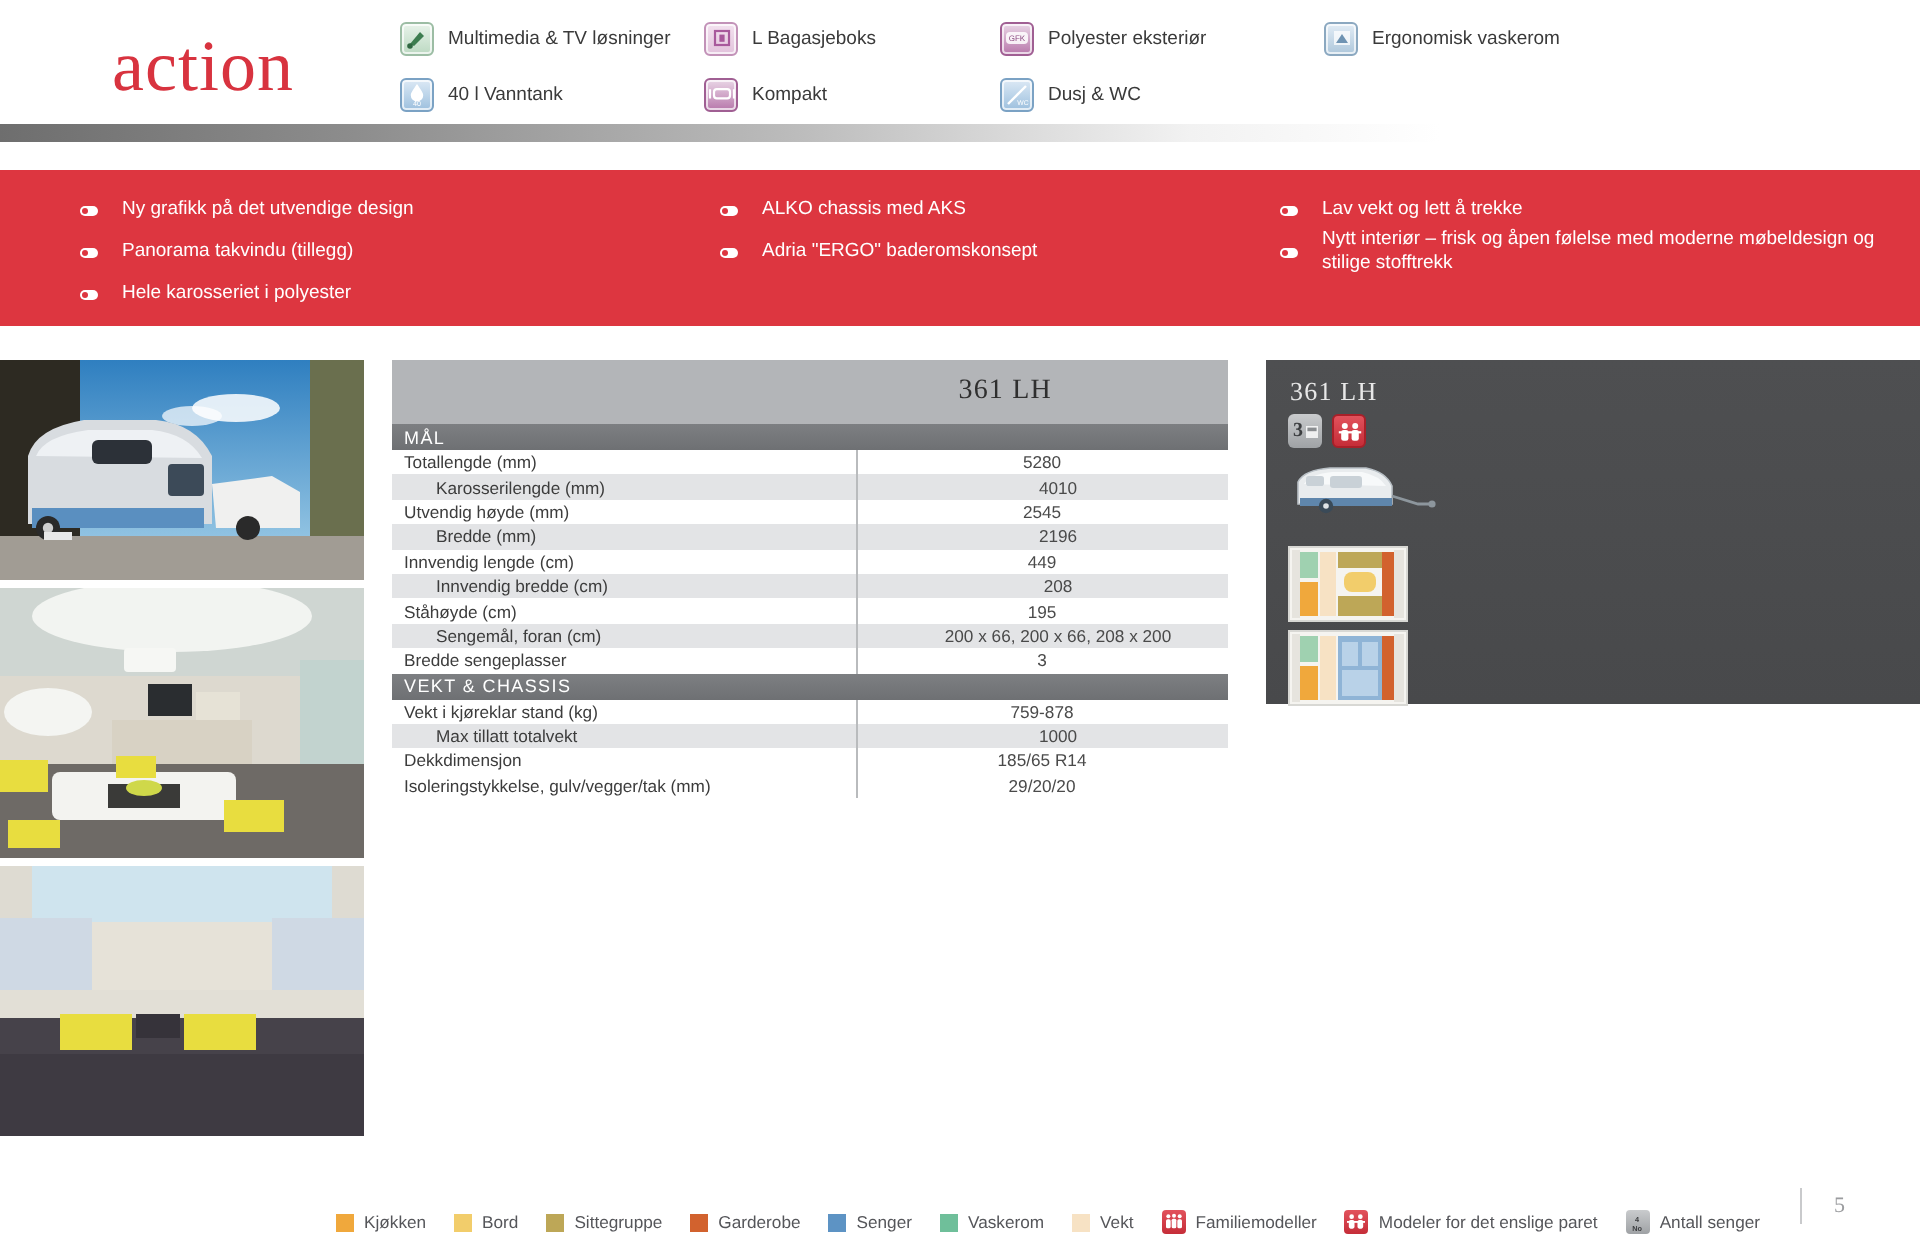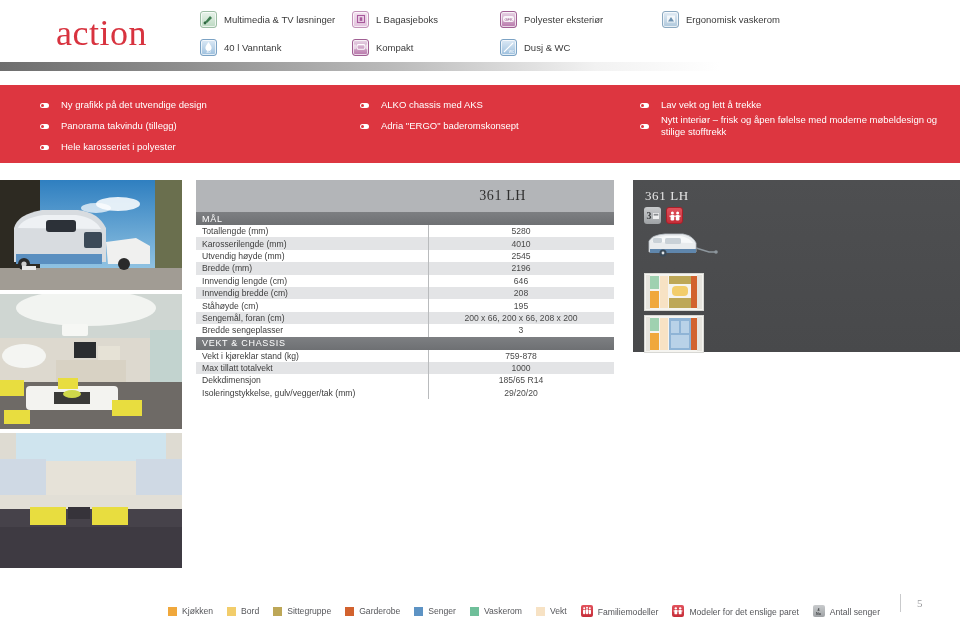--- a/index.html
+++ b/index.html
@@ -87,21 +87,21 @@
     padding-right: 88px;
     font-family: "Liberation Serif", serif;
     font-size: 14px; color: #2f2f2f; letter-spacing: .6px;
   }
   .spec-section {
     height: 13px; background: linear-gradient(#7d7f82,#6e7073);
     color: #ffffff; font-size: 9px; letter-spacing: .7px;
     display: flex; align-items: center; padding-left: 6px;
   }
   .spec-row { height: 12.4px; display: flex; align-items: center; position: relative; font-size: 8.6px; color: #3c3c3c; }
-  .spec-row.alt { background: #e3e4e6; }
+  .spec-row.alt { background: #e3e4e6; padding-left: 16px; }
   .spec-row.plain { background: #ffffff; }
   .spec-k { width: 232px; padding-left: 6px; white-space: nowrap; }
   .spec-v { flex: 1; text-align: center; color: #4a4a4a; }
   .spec-div {
     position: absolute; left: 232px; top: 0; bottom: 0; width: 1px; background: #b9bbbd;
   }
 
   
   .plan-panel {
     position: absolute; left: 633px; top: 0; width: 327px; height: 172px;
@@ -125,21 +125,21 @@
   .caravan-art { position: absolute; left: 10px; top: 50px; width: 80px; height: 30px; }
   .fp { position: absolute; left: 11px; width: 60px; height: 38px; background:#f2f2ef; border:1px solid #d8d8d4; }
   .fp-day { top: 93px; }
   .fp-night { top: 135px; }
 
   
   .legend {
     position: absolute; left: 0; top: 592px; width: 960px; height: 22px;
     display: flex; align-items: center; padding-left: 168px; gap: 0;
   }
-  .lg { display: flex; align-items: flex-end; gap: 5px; margin-right: 14px; margin-top: 16px; }
+  .lg { display: flex; align-items: center; gap: 5px; margin-right: 14px; margin-top: 16px; }
   .sw { width: 9px; height: 9px; flex: 0 0 9px; }
   .lg-text { font-size: 8.6px; color: #55565a; white-space: nowrap; }
   .lg-ico {
     width: 12px; height: 12px; flex: 0 0 12px; border-radius: 2px;
     display:flex;align-items:center;justify-content:center;
   }
   .lg-ico-red { background: linear-gradient(#e2525c,#c52d38); }
   .lg-ico-gray { background: linear-gradient(#c9cbcd,#9fa2a5); font-size:5px; color:#3c3e40; font-weight:bold; }
   .pagesep { width:1px; height:18px; background:#c9cacc; margin: 0 16px 0 6px; }
   .pageno { font-size: 11px; color: #9b9c9f; font-family:"Liberation Serif",serif; }
@@ -351,21 +351,21 @@
         <span class="spec-v">2545</span>
         </div>
       <div class="spec-row alt">
           <span class="spec-div"></span>
         <span class="spec-k">Bredde (mm)</span>
         <span class="spec-v">2196</span>
         </div>
       <div class="spec-row plain">
           <span class="spec-div"></span>
         <span class="spec-k">Innvendig lengde (cm)</span>
-        <span class="spec-v">646</span>
+        <span class="spec-v">449</span>
         </div>
       <div class="spec-row alt">
           <span class="spec-div"></span>
         <span class="spec-k">Innvendig bredde (cm)</span>
         <span class="spec-v">208</span>
         </div>
       <div class="spec-row plain">
           <span class="spec-div"></span>
         <span class="spec-k">Ståhøyde (cm)</span>
         <span class="spec-v">195</span>

